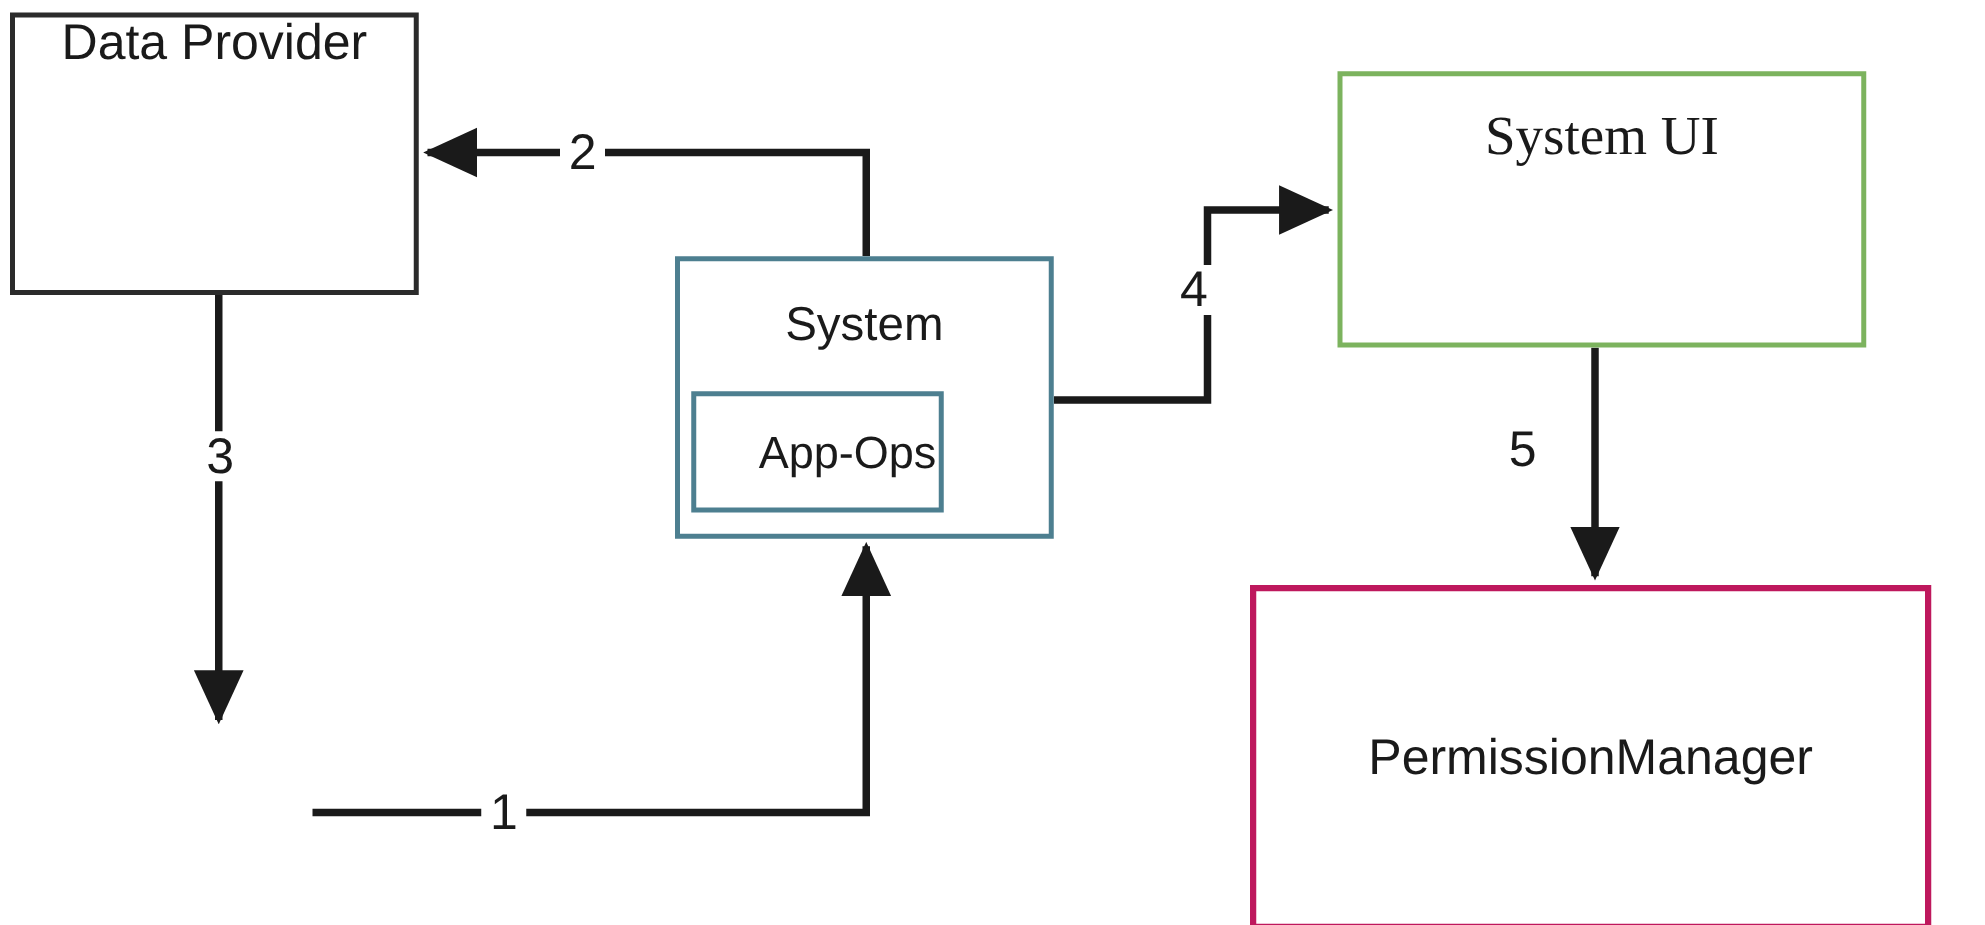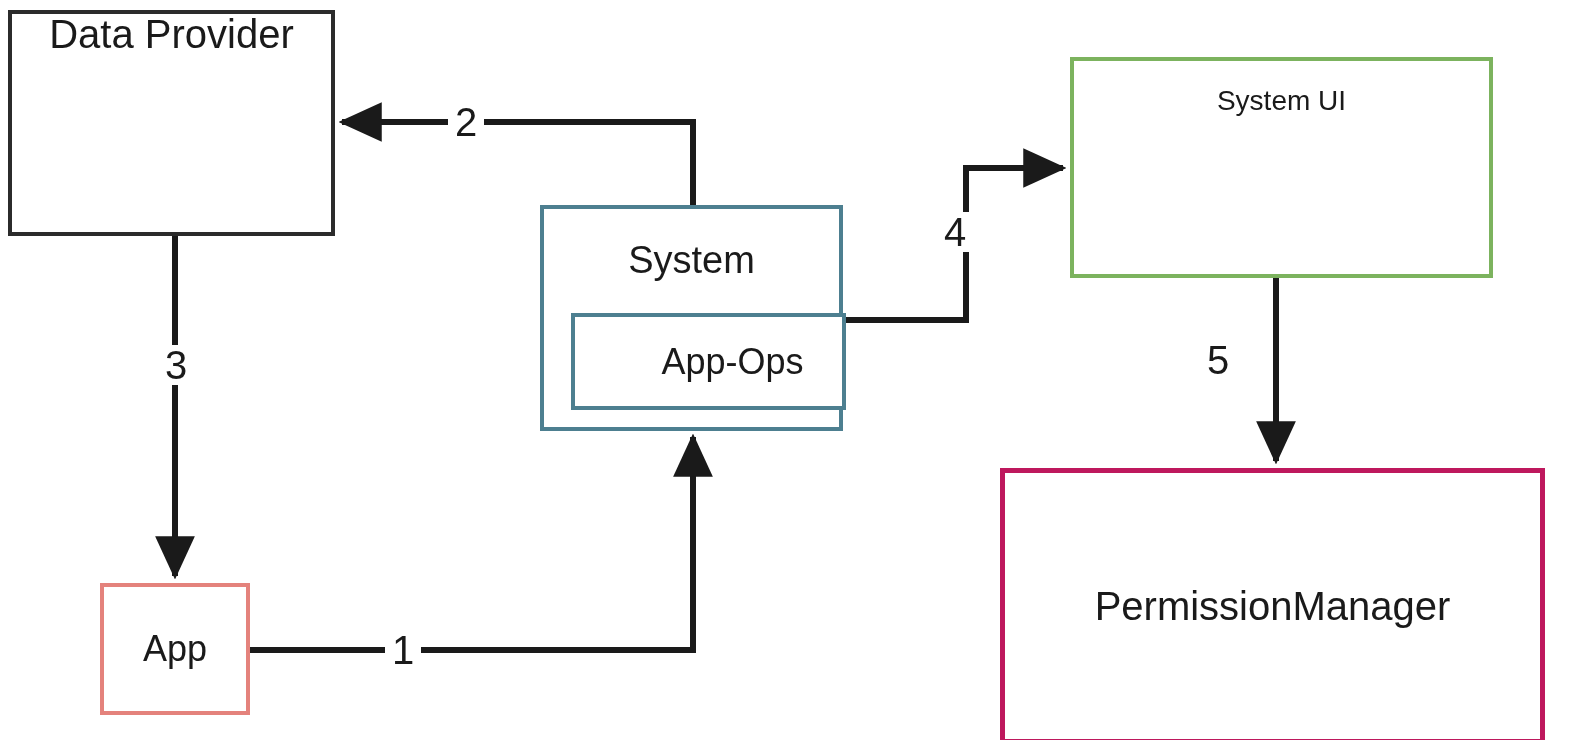--- a/index.html
+++ b/index.html
@@ -38,34 +38,34 @@
 
   #node-system {
     left: 540px; top: 205px; width: 303px; height: 226px;
     border: 4px solid #4d7f90;
     align-items: flex-start;
     padding-top: 32px;
   }
   #node-system .node-label { font-size: 38px; }
 
   #node-app-ops {
-    left: 571px; top: 313px; width: 275px; height: 97px;
+    left: 553px; top: 313px; width: 202px; height: 97px;
     border: 4px solid #4d7f90;
     align-items: center;
     padding-left: 48px;
   }
   #node-app-ops .node-label { font-size: 36px; }
 
   #node-system-ui {
     left: 1070px; top: 57px; width: 423px; height: 221px;
     border: 4px solid #7cb35e;
     align-items: flex-start;
     padding-top: 26px;
   }
-  #node-system-ui .node-label { font-size: 28px; }
+  #node-system-ui .node-label { font-size: 44px; font-family: Liberation Serif, serif; }
 
   #node-dialog {
     left: 1269px; top: 152px; width: 209px; height: 104px;
     border: 4px solid #7cb35e;
     align-items: center;
   }
   #node-dialog .node-label { font-size: 36px; }
 
   #node-app {
     left: 100px; top: 583px; width: 150px; height: 132px;
@@ -137,23 +137,20 @@
 
   <div class="node" id="node-app-ops">
     <span class="node-label">App-Ops</span>
   </div>
 
   <div class="node" id="node-system-ui">
     <span class="node-label">System UI</span>
   </div>
 
 
-  <div class="node" id="node-app">
-    <span class="node-label">App</span>
-  </div>
 
   <div class="node" id="node-permission-manager">
     <span class="node-label">PermissionManager</span>
   </div>
 
   <span class="edge-label" id="edge-label-1">1</span>
   <span class="edge-label" id="edge-label-2">2</span>
   <span class="edge-label" id="edge-label-3">3</span>
   <span class="edge-label" id="edge-label-4">4</span>
   <span class="edge-label" id="edge-label-5">5</span>

